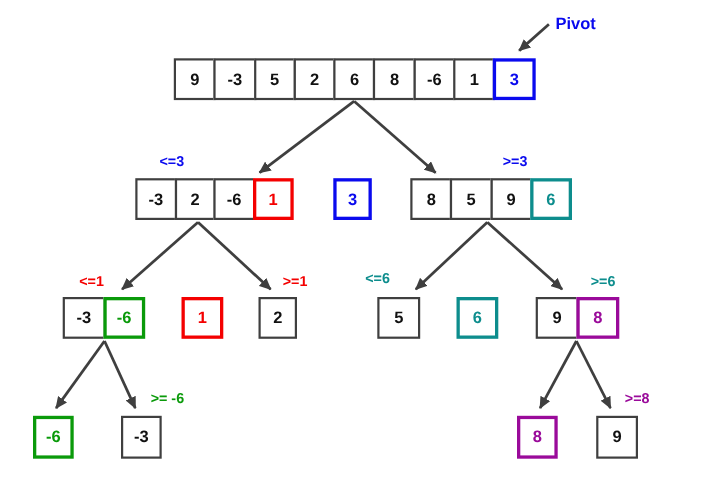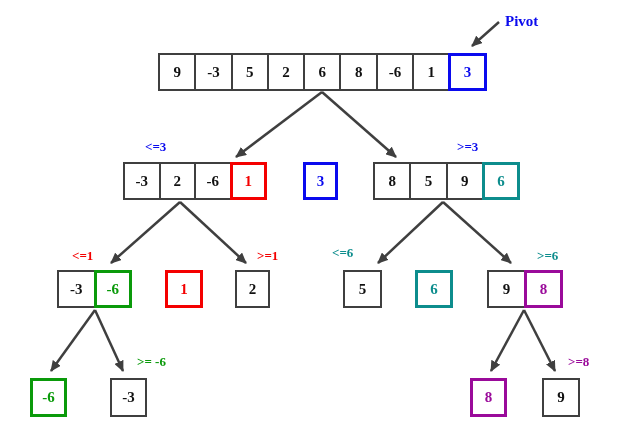--- a/index.html
+++ b/index.html
@@ -1,18 +1,18 @@
 <!DOCTYPE html>
 <html><head>
 <meta charset="utf-8">
 <style>
   html,body{margin:0;padding:0;background:#ffffff;}
   #stage{
     position:relative;width:638px;height:448px;background:#ffffff;overflow:hidden;
-    font-family:Liberation Serif, serif;
+    font-family:Liberation Sans, sans-serif;
   }
   #arrows{position:absolute;left:0;top:0;width:638px;height:448px;pointer-events:none;}
   #arrows line{stroke:#3f3f3f;stroke-width:2.5;}
   .arr{position:absolute;display:flex;}
   .cell{
     box-sizing:border-box;height:38px;border:2px solid #3f3f3f;background:#ffffff;
     display:flex;align-items:center;justify-content:center;
     font-weight:bold;font-size:15px;color:#111111;margin-left:-2px;
   }
   .arr .cell:first-child{margin-left:0;}

